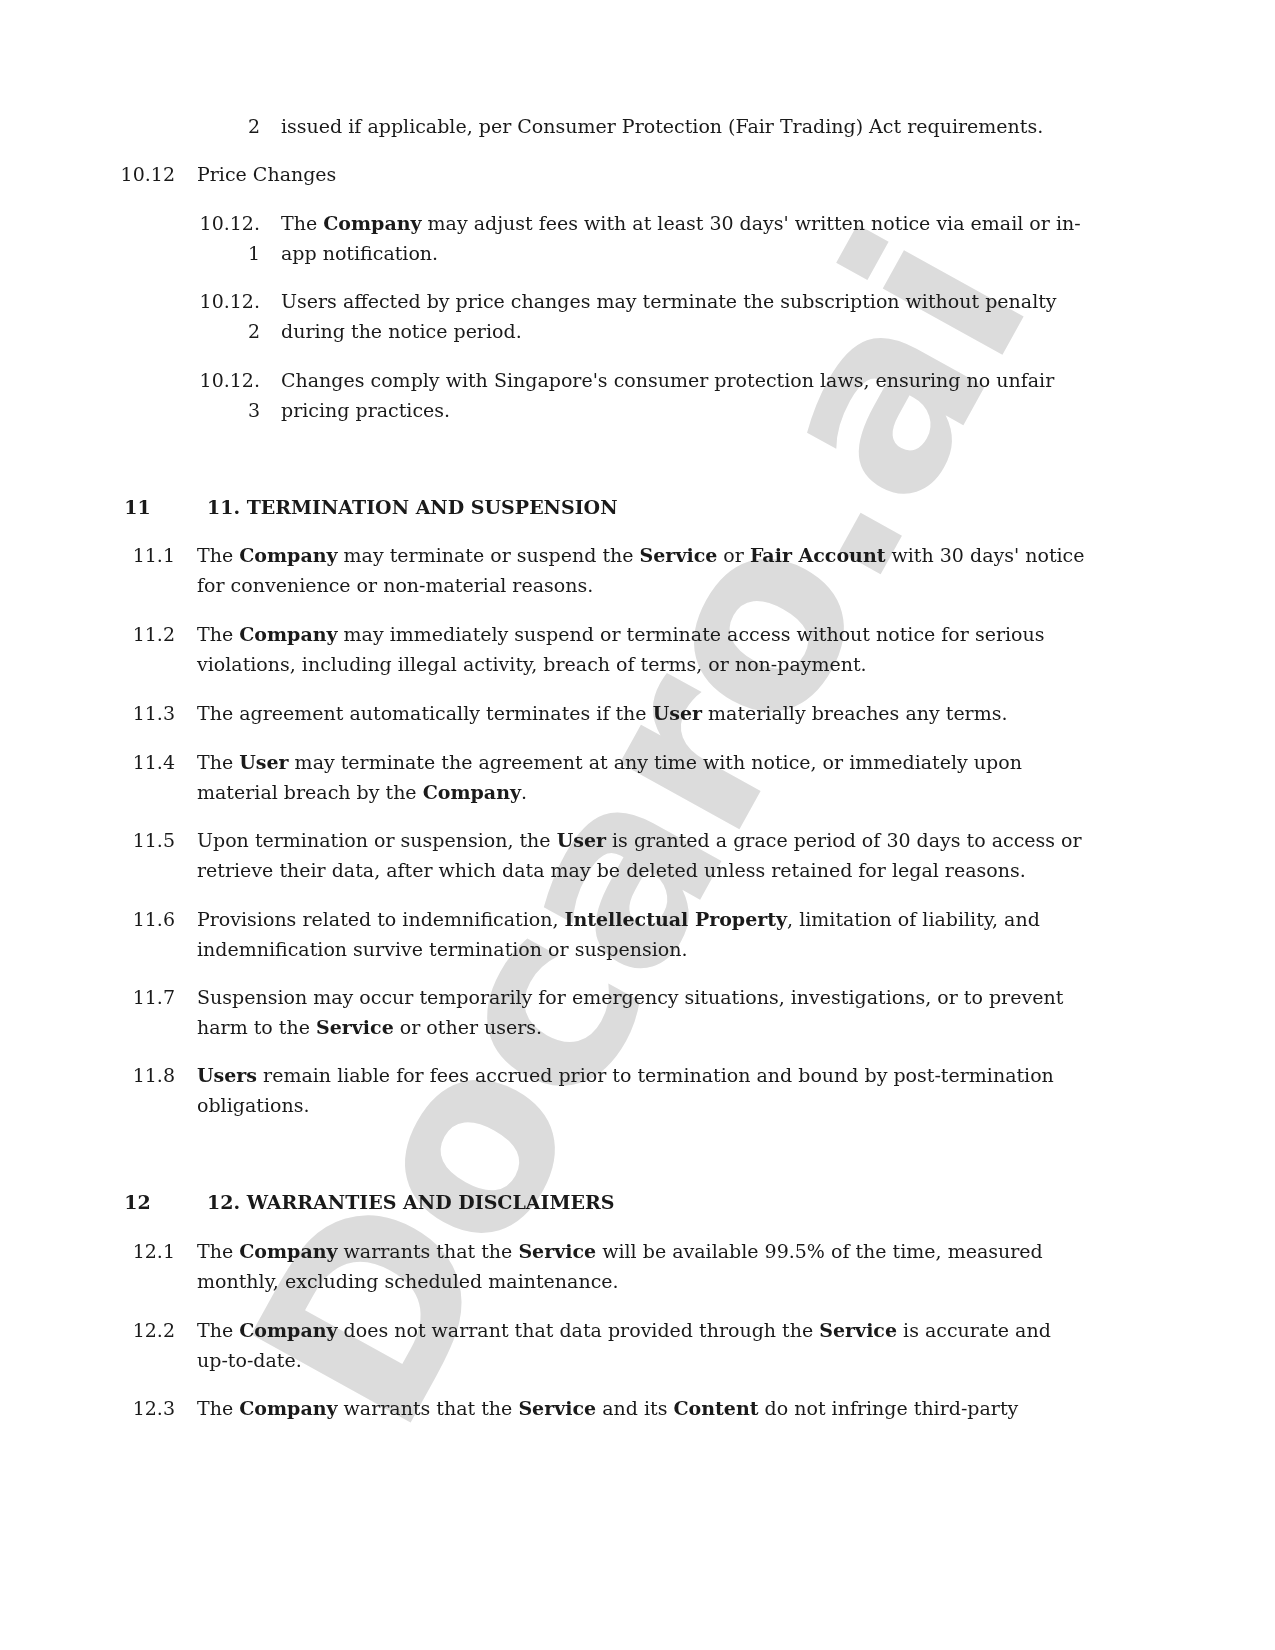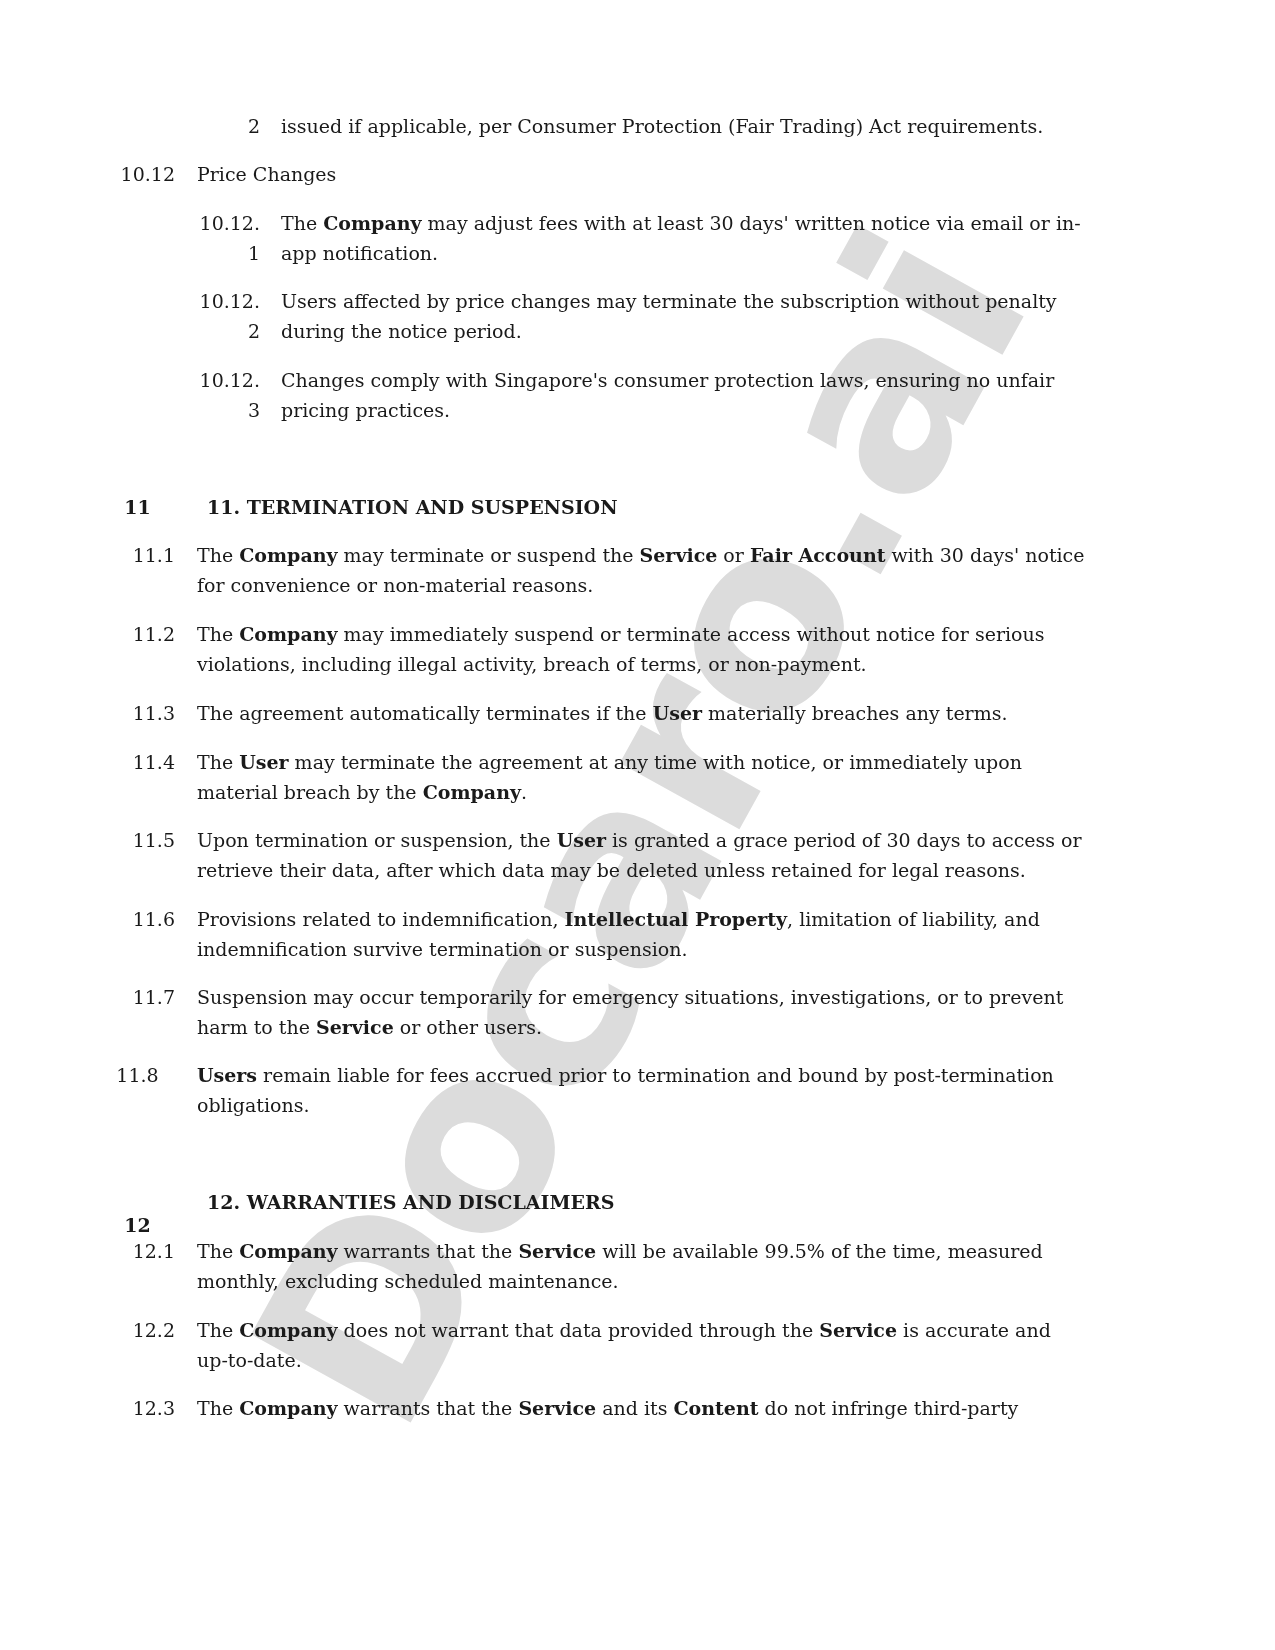--- a/index.html
+++ b/index.html
@@ -77,25 +77,25 @@
       </div>
       <div class="row l1" style="top: 905px;">
         <div class="num" style="line-height: 29.5px;">11.6</div>
         <div class="txt"><span>Provisions related to indemnification, </span><b>Intellectual Property</b><span>, limitation of liability, and indemnification survive termination or suspension.</span></div>
       </div>
       <div class="row l1" style="top: 983px;">
         <div class="num" style="line-height: 29.5px;">11.7</div>
         <div class="txt"><span>Suspension may occur temporarily for emergency situations, investigations, or to prevent harm to the </span><b>Service</b><span> or other users.</span></div>
       </div>
       <div class="row l1" style="top: 1061px;">
-        <div class="num" style="line-height: 29.5px; text-align: center;">11.8</div>
+        <div class="num" style="line-height: 29.5px;">11.8</div>
         <div class="txt"><b>Users</b><span> remain liable for fees accrued prior to termination and bound by post-termination obligations.</span></div>
       </div>
       <div class="row head" style="top: 1188px;">
-        <div class="num" style="line-height: 29.5px; margin-top: 23px;">12</div>
+        <div class="num" style="line-height: 29.5px;">12</div>
         <div class="txt"><span>12. WARRANTIES AND DISCLAIMERS</span></div>
       </div>
       <div class="row l1" style="top: 1237px;">
         <div class="num" style="line-height: 29.5px;">12.1</div>
         <div class="txt"><span>The </span><b>Company</b><span> warrants that the </span><b>Service</b><span> will be available 99.5% of the time, measured monthly, excluding scheduled maintenance.</span></div>
       </div>
       <div class="row l1" style="top: 1316px;">
         <div class="num" style="line-height: 29.5px;">12.2</div>
         <div class="txt"><span>The </span><b>Company</b><span> does not warrant that data provided through the </span><b>Service</b><span> is accurate and up-to-date.</span></div>
       </div>

